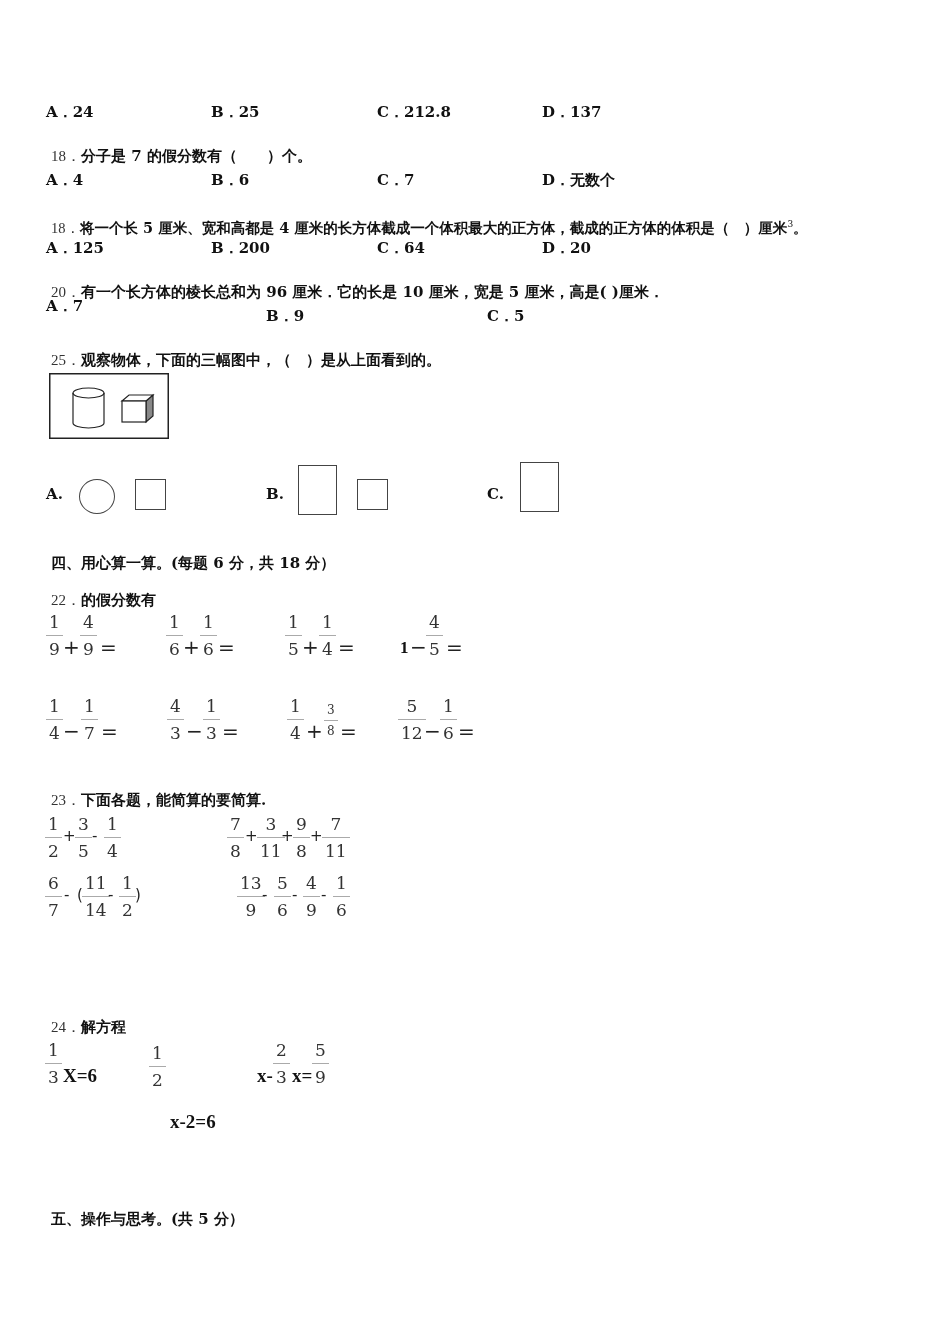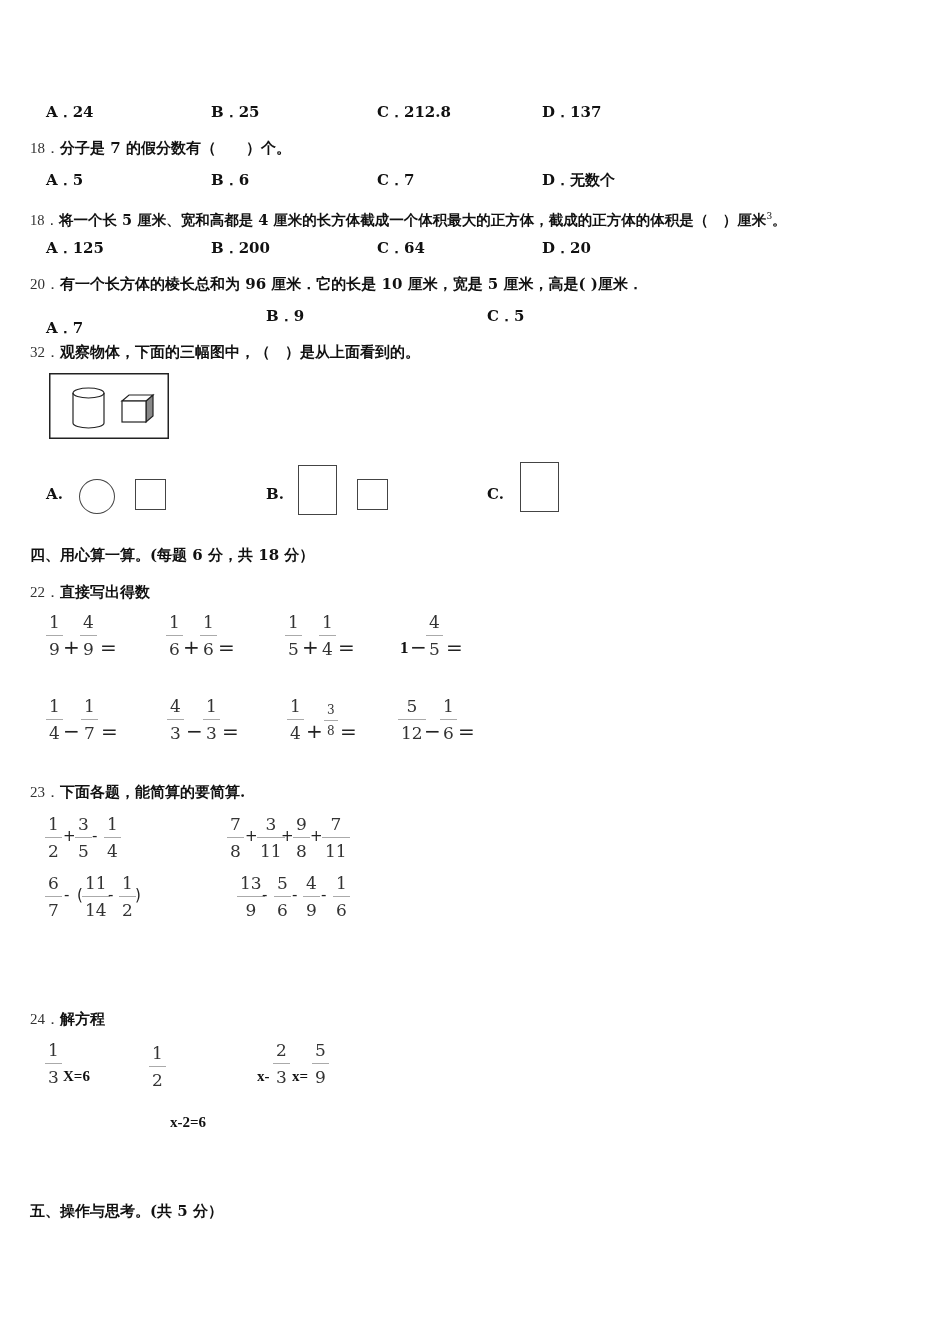--- a/index.html
+++ b/index.html
@@ -1,64 +1,64 @@
 <!DOCTYPE html>
 <html><head>
   <meta charset="utf-8">
   <style>
     html, body { margin: 0; padding: 0; background: #ffffff; }
     body { width: 950px; height: 1344px; position: relative; overflow: hidden;
       font-family: "DejaVu Serif", "Liberation Serif", serif; color: #111; }
     .abs { position: absolute; }
-    .line { position: absolute; left: 30px; font-size: 15px; font-weight: bold; white-space: nowrap; line-height: 24px; }
+    .line { position: absolute; left: 51px; font-size: 15px; font-weight: bold; white-space: nowrap; line-height: 16px; margin-top: 12px; }
     .qnum { font-weight: normal; font-family: "Liberation Serif", serif; color: #333; }
     .opt { position: absolute; font-size: 15px; font-weight: bold; white-space: nowrap; line-height: 20px; }
     .sup { font-size: 9px; vertical-align: super; font-weight: normal; }
     .frac { position: absolute; display: inline-flex; flex-direction: column; align-items: center;
       font-family: "DejaVu Serif", serif; font-weight: normal; color: #333; font-size: 17px; line-height: 20px; }
     .frac .num { padding: 0 3px; }
     .frac .bar { height: 1px; background: #aaa; width: 100%; margin: 3px 0; }
     .frac.small { font-size: 12px; line-height: 14px; }
     .op { position: absolute; font-family: "DejaVu Sans", sans-serif; font-size: 20px; color: #222; line-height: 20px; }
     .op.sm { font-size: 15px; }
-    .boldtxt { position: absolute; font-weight: bold; font-size: 15px; font-family: "Liberation Serif", serif; color: #111; line-height: 20px; }
+    .boldtxt { position: absolute; font-weight: bold; font-size: 19px; font-family: "Liberation Serif", serif; color: #111; line-height: 20px; }
   </style>
 </head>
 <body>
 
 <div class="opt" style="left:46px;top:102px">A．24</div>
 <div class="opt" style="left:211px;top:102px">B．25</div>
 <div class="opt" style="left:377px;top:102px">C．212.8</div>
 <div class="opt" style="left:542px;top:102px">D．137</div>
 
 <div class="line" style="top:136px">
   <span class="qnum">18．</span><span>分子是 7 的假分数有（　　）个。</span>
 </div>
-<div class="opt" style="left:46px;top:170px">A．5</div>
+<div class="opt" style="left:46px;top:170px">A．4</div>
 <div class="opt" style="left:211px;top:170px">B．6</div>
 <div class="opt" style="left:377px;top:170px">C．7</div>
 <div class="opt" style="left:542px;top:170px">D．无数个</div>
 
 <div class="line" style="top:204px;font-size:14.5px">
   <span class="qnum">18．</span><span>将一个长 5 厘米、宽和高都是 4 厘米的长方体截成一个体积最大的正方体，截成的正方体的体积是（　）厘米</span><span class="sup">3</span><span>。</span>
 </div>
 <div class="opt" style="left:46px;top:238px">A．125</div>
 <div class="opt" style="left:211px;top:238px">B．200</div>
 <div class="opt" style="left:377px;top:238px">C．64</div>
 <div class="opt" style="left:542px;top:238px">D．20</div>
 
 <div class="line" style="top:272px">
   <span class="qnum">20．</span><span>有一个长方体的棱长总和为 96 厘米．它的长是 10 厘米，宽是 5 厘米，高是( )厘米．</span>
 </div>
-<div class="opt" style="left:46px;top:318px">A．7</div>
+<div class="opt" style="left:46px;top:296px">A．7</div>
 <div class="opt" style="left:266px;top:306px">B．9</div>
 <div class="opt" style="left:487px;top:306px">C．5</div>
 
 <div class="line" style="top:340px">
-  <span class="qnum">32．</span><span>观察物体，下面的三幅图中，（　）是从上面看到的。</span>
+  <span class="qnum">25．</span><span>观察物体，下面的三幅图中，（　）是从上面看到的。</span>
 </div>
 
 <div class="abs" style="left:49px;top:373px;width:120px;height:66px">
   <svg width="120" height="66" viewBox="0 0 120 66">
     <rect x="0.75" y="0.75" width="118.5" height="64.5" fill="none" stroke="#222" stroke-width="1.5"></rect>
 
     <ellipse cx="39.5" cy="20" rx="15.5" ry="5" fill="#fff" stroke="#222" stroke-width="1.2"></ellipse>
     <line x1="24" y1="20" x2="24" y2="50" stroke="#222" stroke-width="1.2"></line>
     <line x1="55" y1="20" x2="55" y2="50" stroke="#222" stroke-width="1.2"></line>
     <path d="M24 50 A15.5 5 0 0 0 55 50" fill="none" stroke="#222" stroke-width="1.2"></path>
@@ -76,21 +76,21 @@
 <div class="opt" style="left:266px;top:484px">B.</div>
 <div class="abs" style="left:298px;top:465px;width:39px;height:50px;border:1.5px solid #444;box-sizing:border-box"></div>
 <div class="abs" style="left:357px;top:479px;width:31px;height:31px;border:1.5px solid #444;box-sizing:border-box"></div>
 
 <div class="opt" style="left:487px;top:484px">C.</div>
 <div class="abs" style="left:520px;top:462px;width:39px;height:50px;border:1.5px solid #444;box-sizing:border-box"></div>
 
 <div class="line" style="top:543px">四、用心算一算。(每题 6 分，共 18 分）</div>
 
 <div class="line" style="top:580px">
-  <span class="qnum">22．</span><span>直接写出得数</span>
+  <span class="qnum">22．</span><span>的假分数有</span>
 </div>
 
 <div>
   <div class="frac" style="left:46px;top:612px">
       <span class="num">1</span>
       <span class="bar"></span>
       <span class="num">9</span>
     </div>
   <div class="op" style="left:63px;top:637px">+</div>
   <div class="frac" style="left:80px;top:612px">

